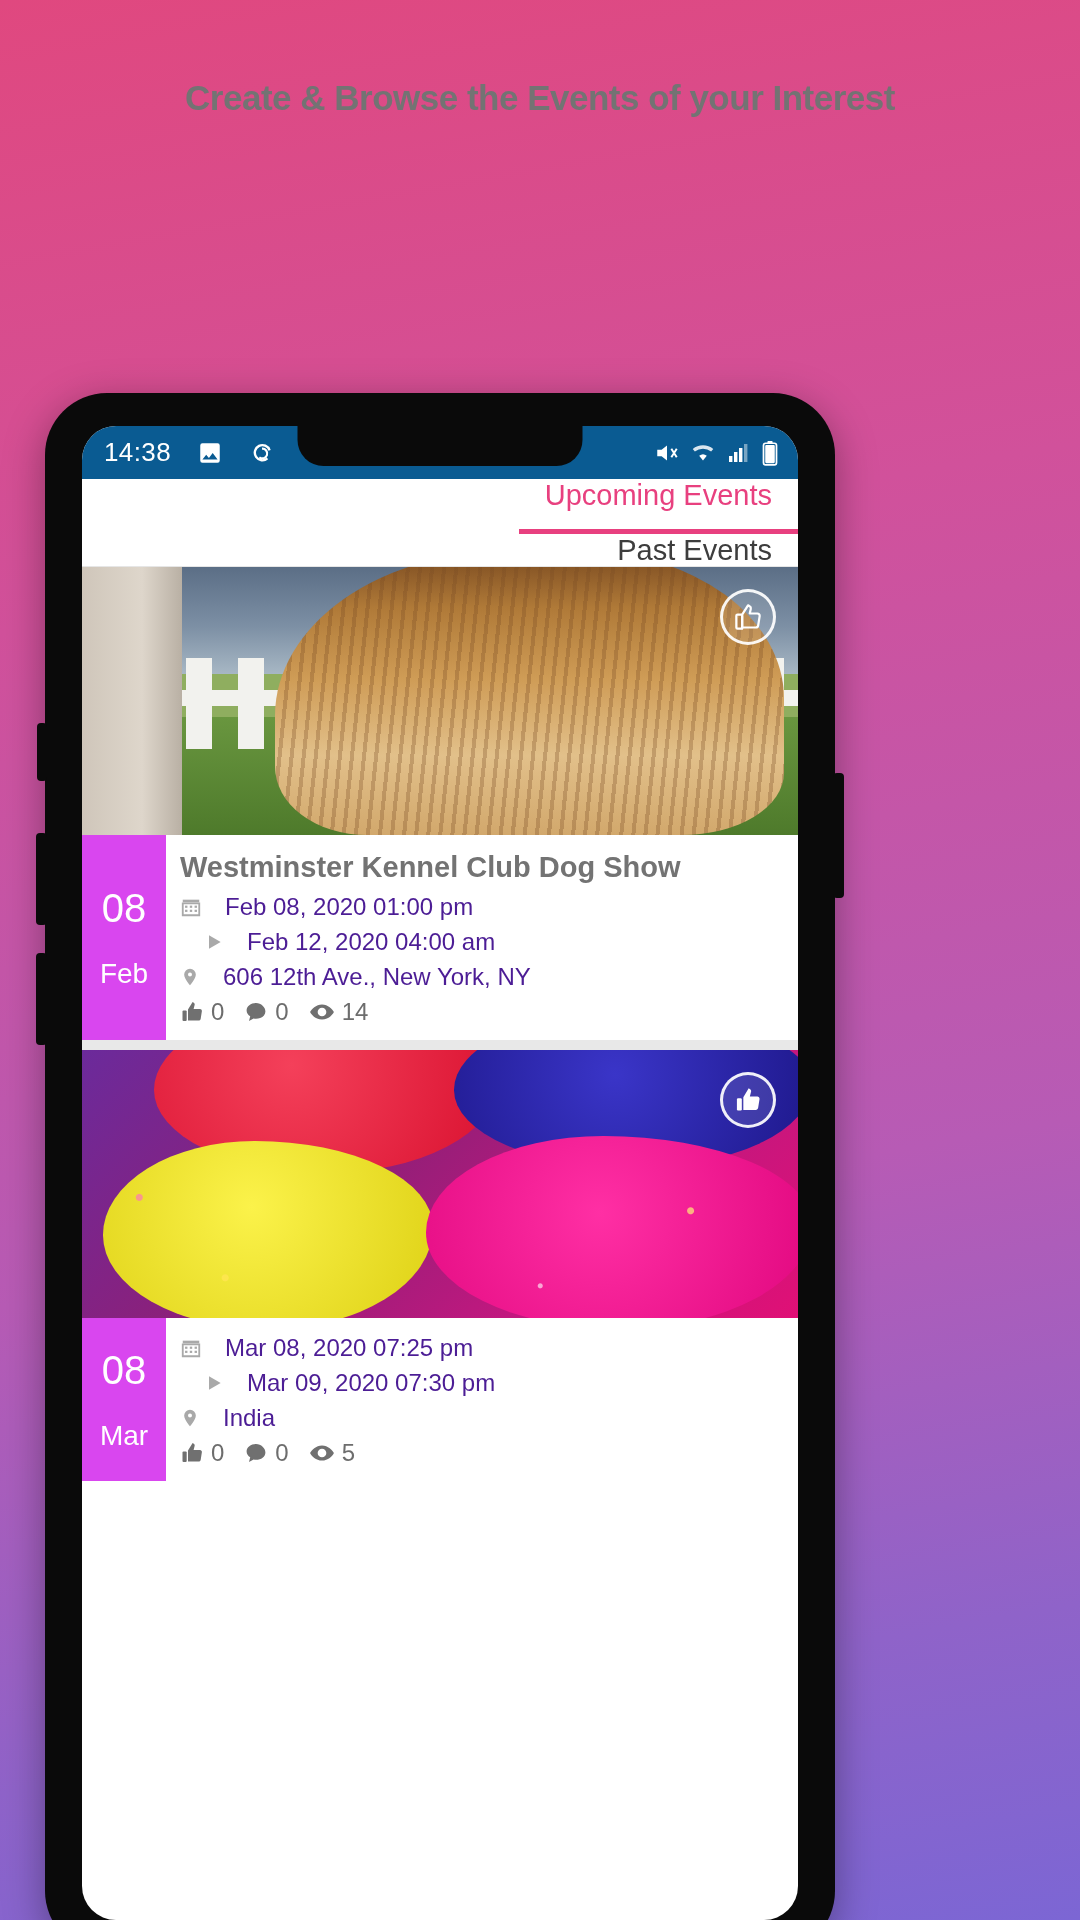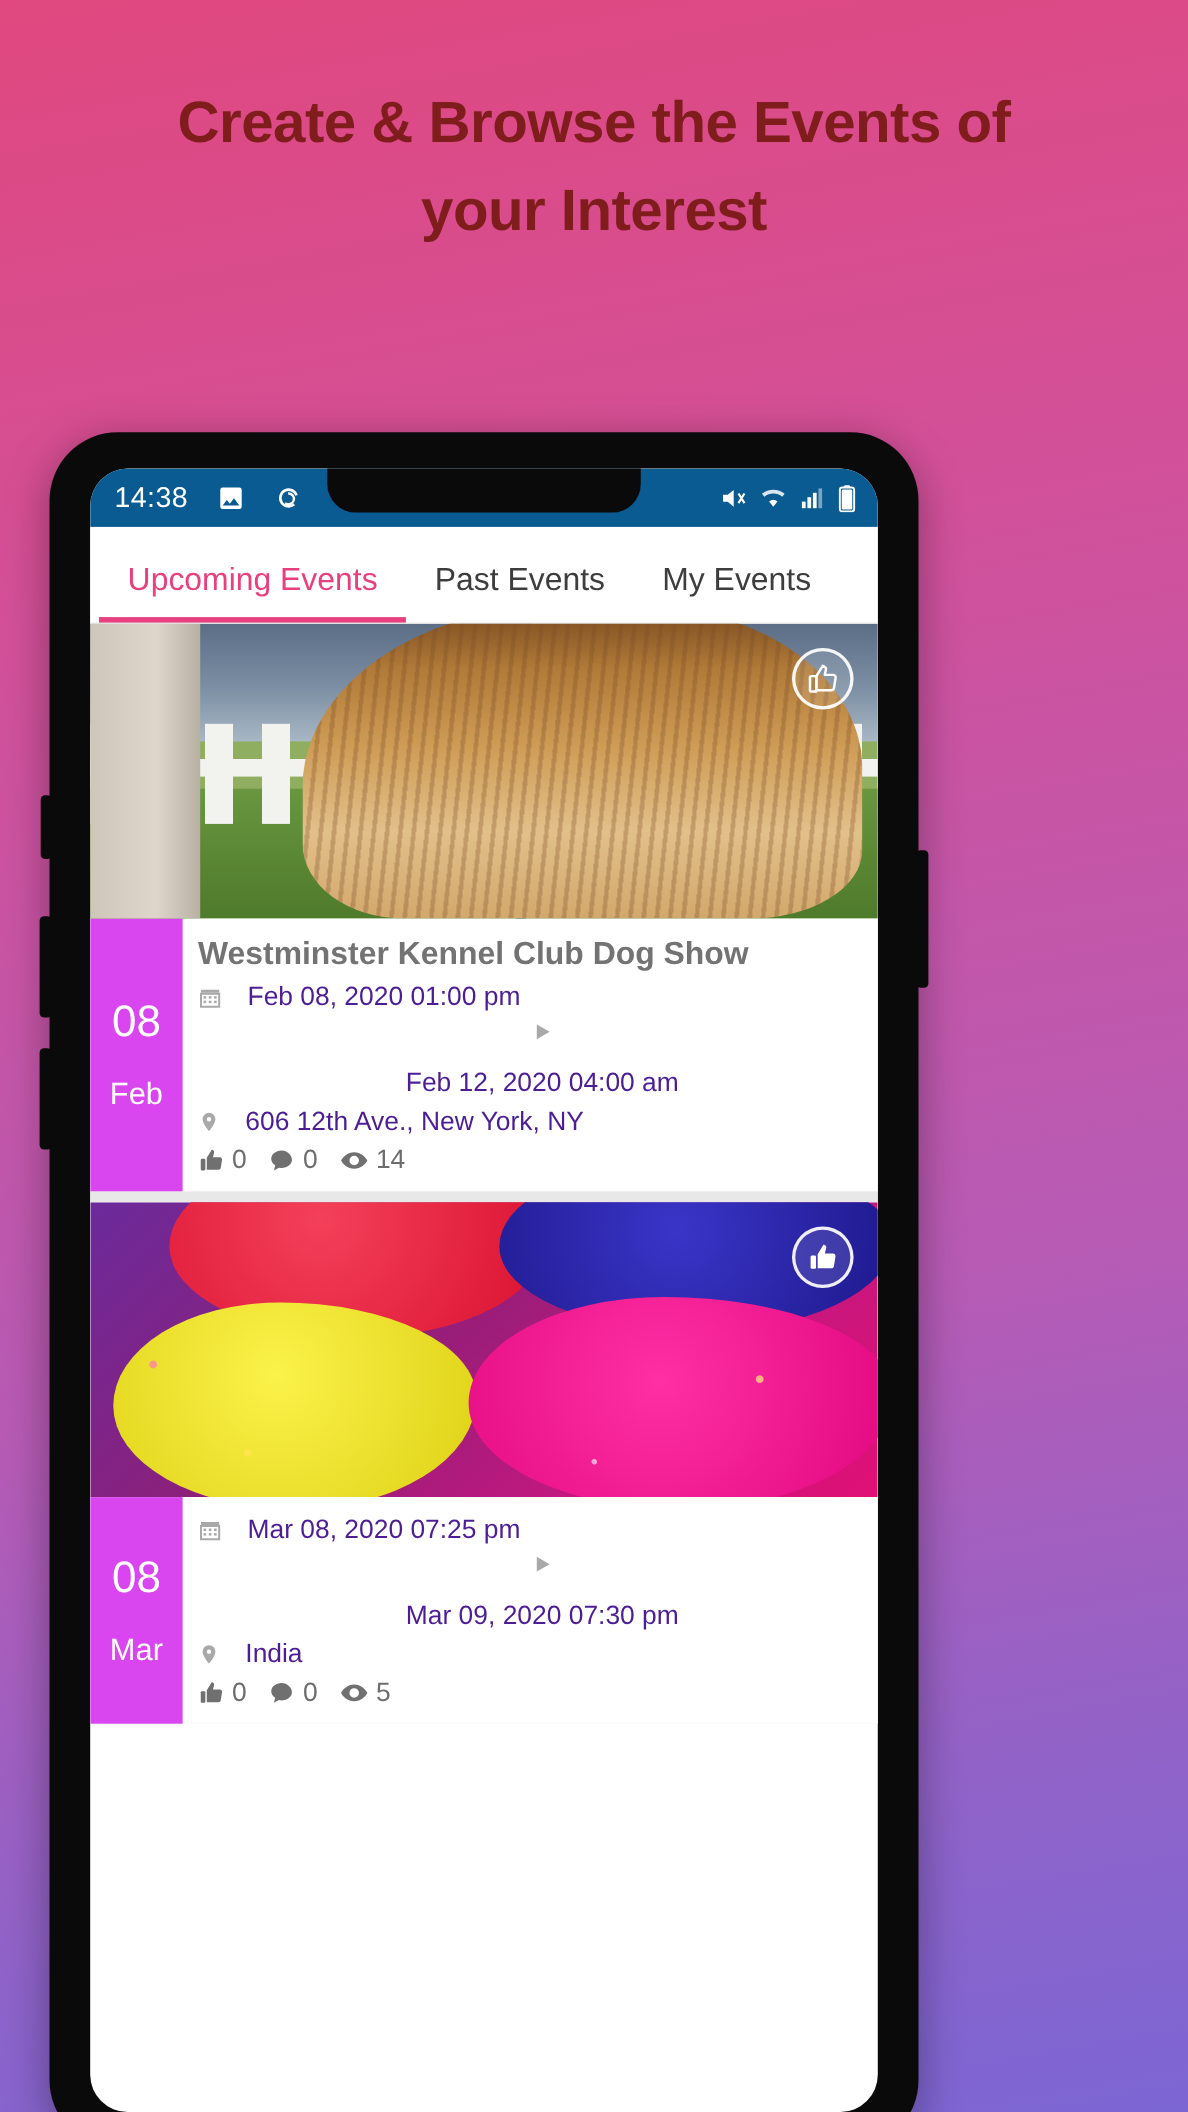--- a/index.html
+++ b/index.html
@@ -9,22 +9,22 @@
     background: linear-gradient(170deg,#e0487f 0%, #d1519b 30%, #b75bb5 62%, #8f63c9 85%, #7c66d4 100%);
     overflow:hidden;
     position:relative;
   }
 
   
   .promo {
     position:absolute;
     top:72px; left:0; right:0;
     text-align:center;
-    color:#7f1d1d;
-    font-size:53px;
+    color:#737373;
+    font-size:35px;
     font-weight:bold;
     line-height:1.51;
     letter-spacing:-0.5px;
     padding:0 150px;
   }
 
   
   .phone-frame {
     position:absolute;
     left:45px;
@@ -103,20 +103,21 @@
   .search-btn { margin-left:auto; }
 
   
   .tabs {
     height:88px;
     background:#ffffff;
     display:flex;
     align-items:flex-end;
     padding-left:8px;
     border-bottom:1px solid #e6e6e6;
+    flex-direction:column;
   }
   .tab {
     font-size:29px;
     color:#3d3d3d;
     padding:0 26px 22px 26px;
     position:relative;
     white-space:nowrap;
   }
   .tab.active { color:#e8407f; }
   .tab.active:after {
@@ -214,21 +215,21 @@
   }
   .ev-line {
     display:flex;
     align-items:center;
     gap:23px;
     color:#4c1d95;
     font-size:24px;
     margin-bottom:7px;
     white-space:nowrap;
   }
-  .ev-line.indent { padding-left:24px;flex-direction:column; }
+  .ev-line.indent { padding-left:24px; }
   .ev-stats {
     display:flex;
     align-items:center;
     gap:8px;
     color:#6d6d6d;
     font-size:24px;
     margin-top:4px;
   }
   .ev-stats .stat { display:flex; align-items:center; gap:7px; margin-right:12px; }
   svg { display:block; }

